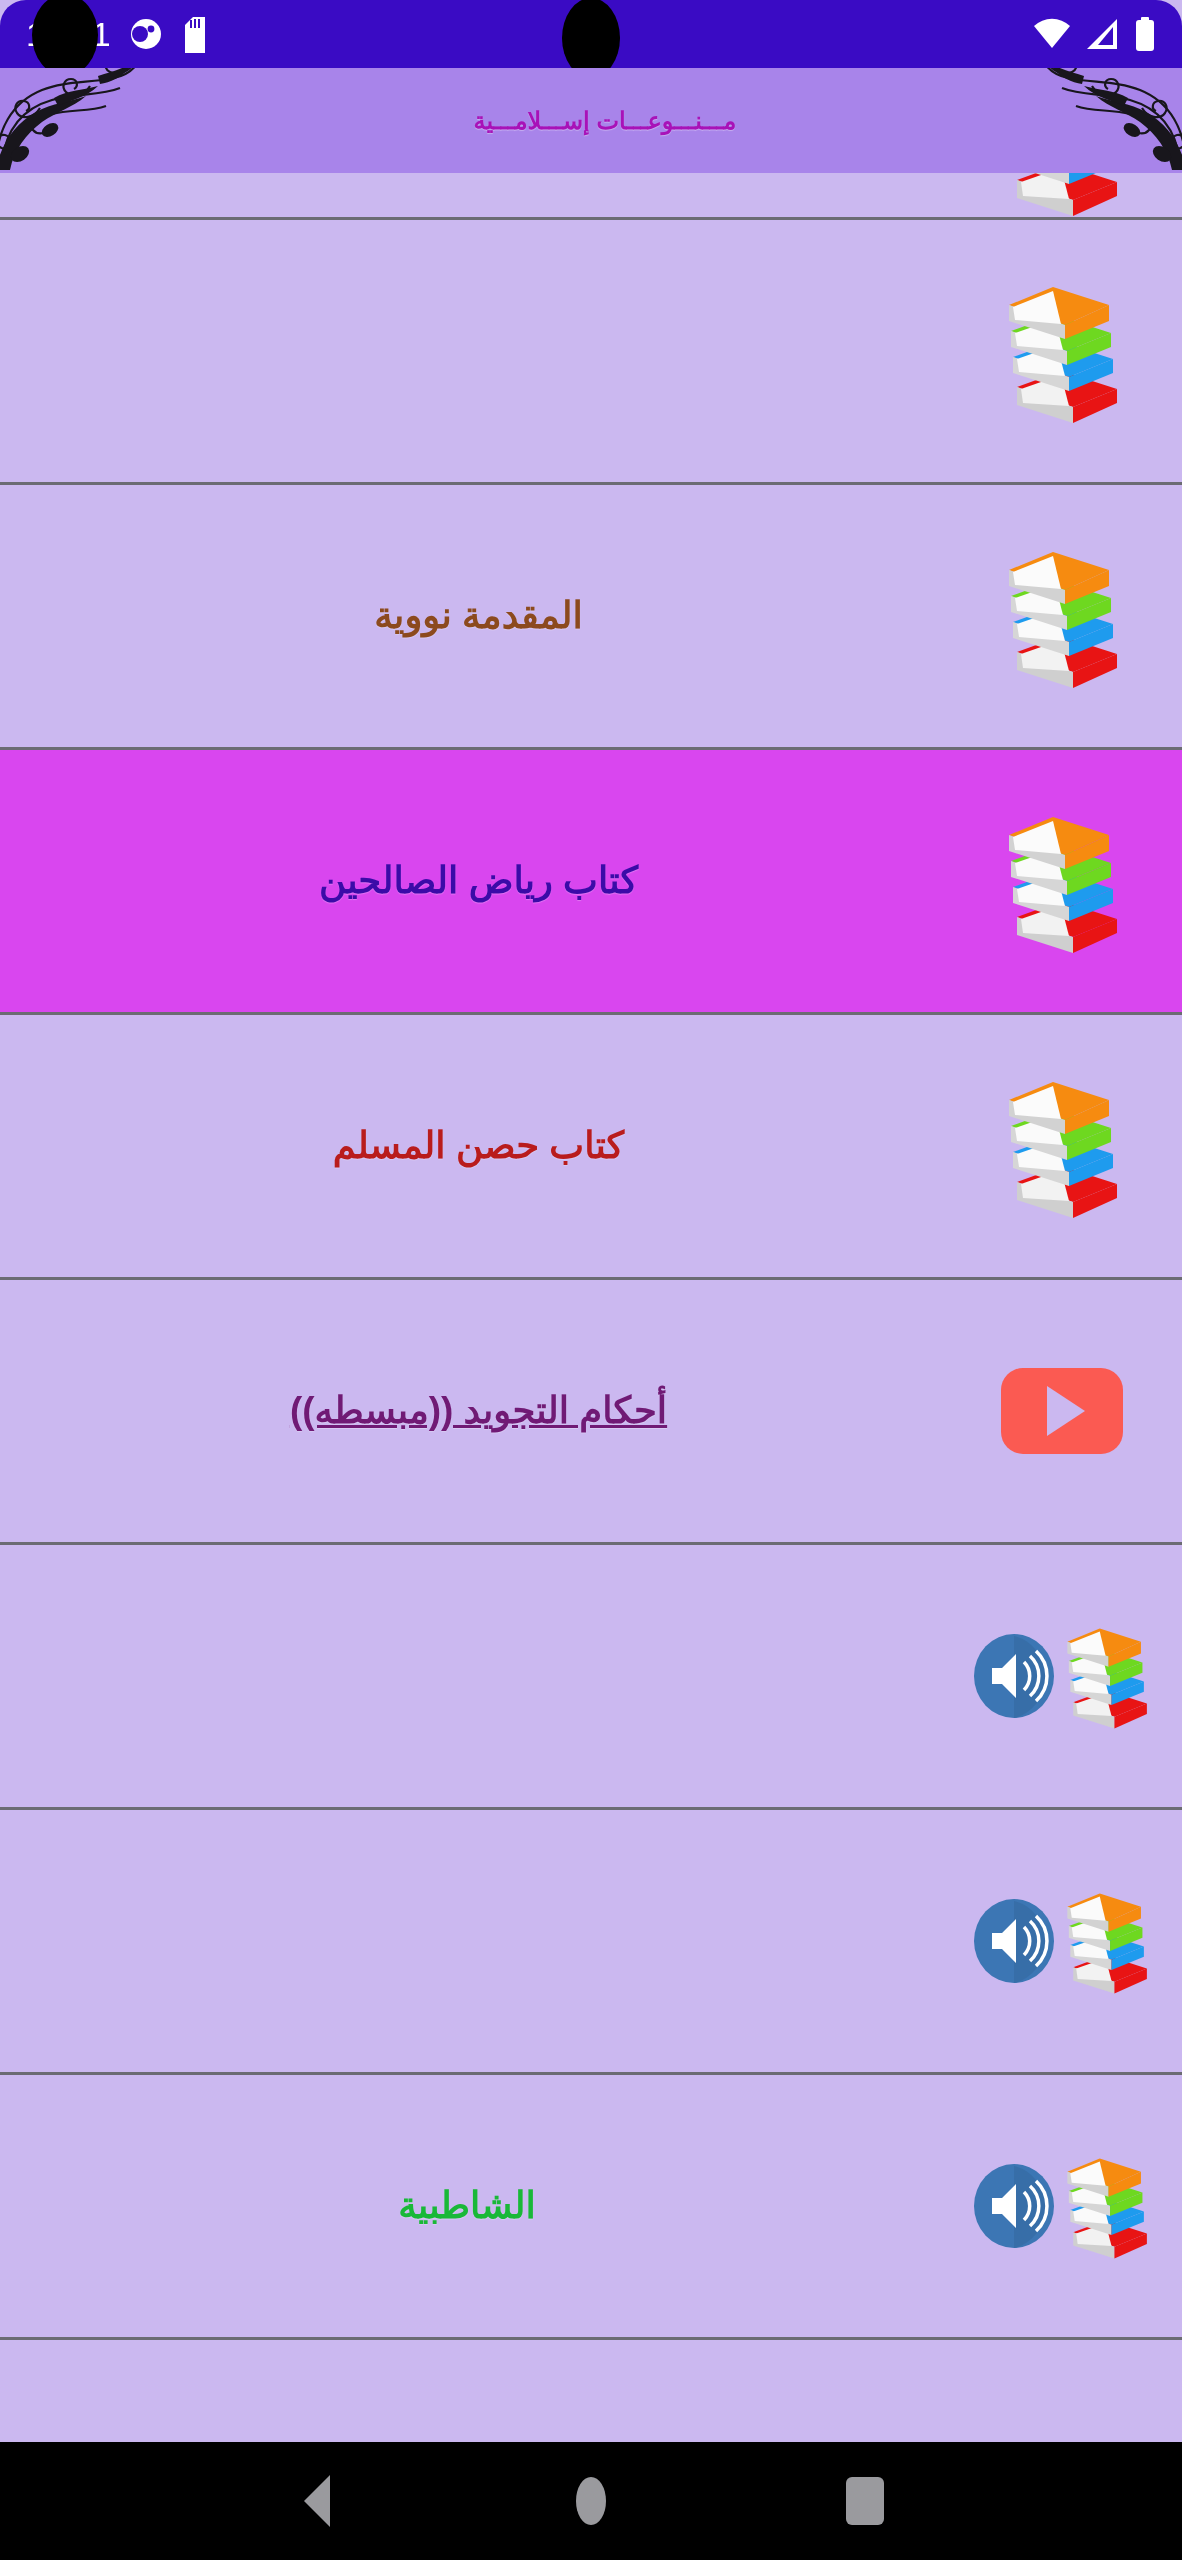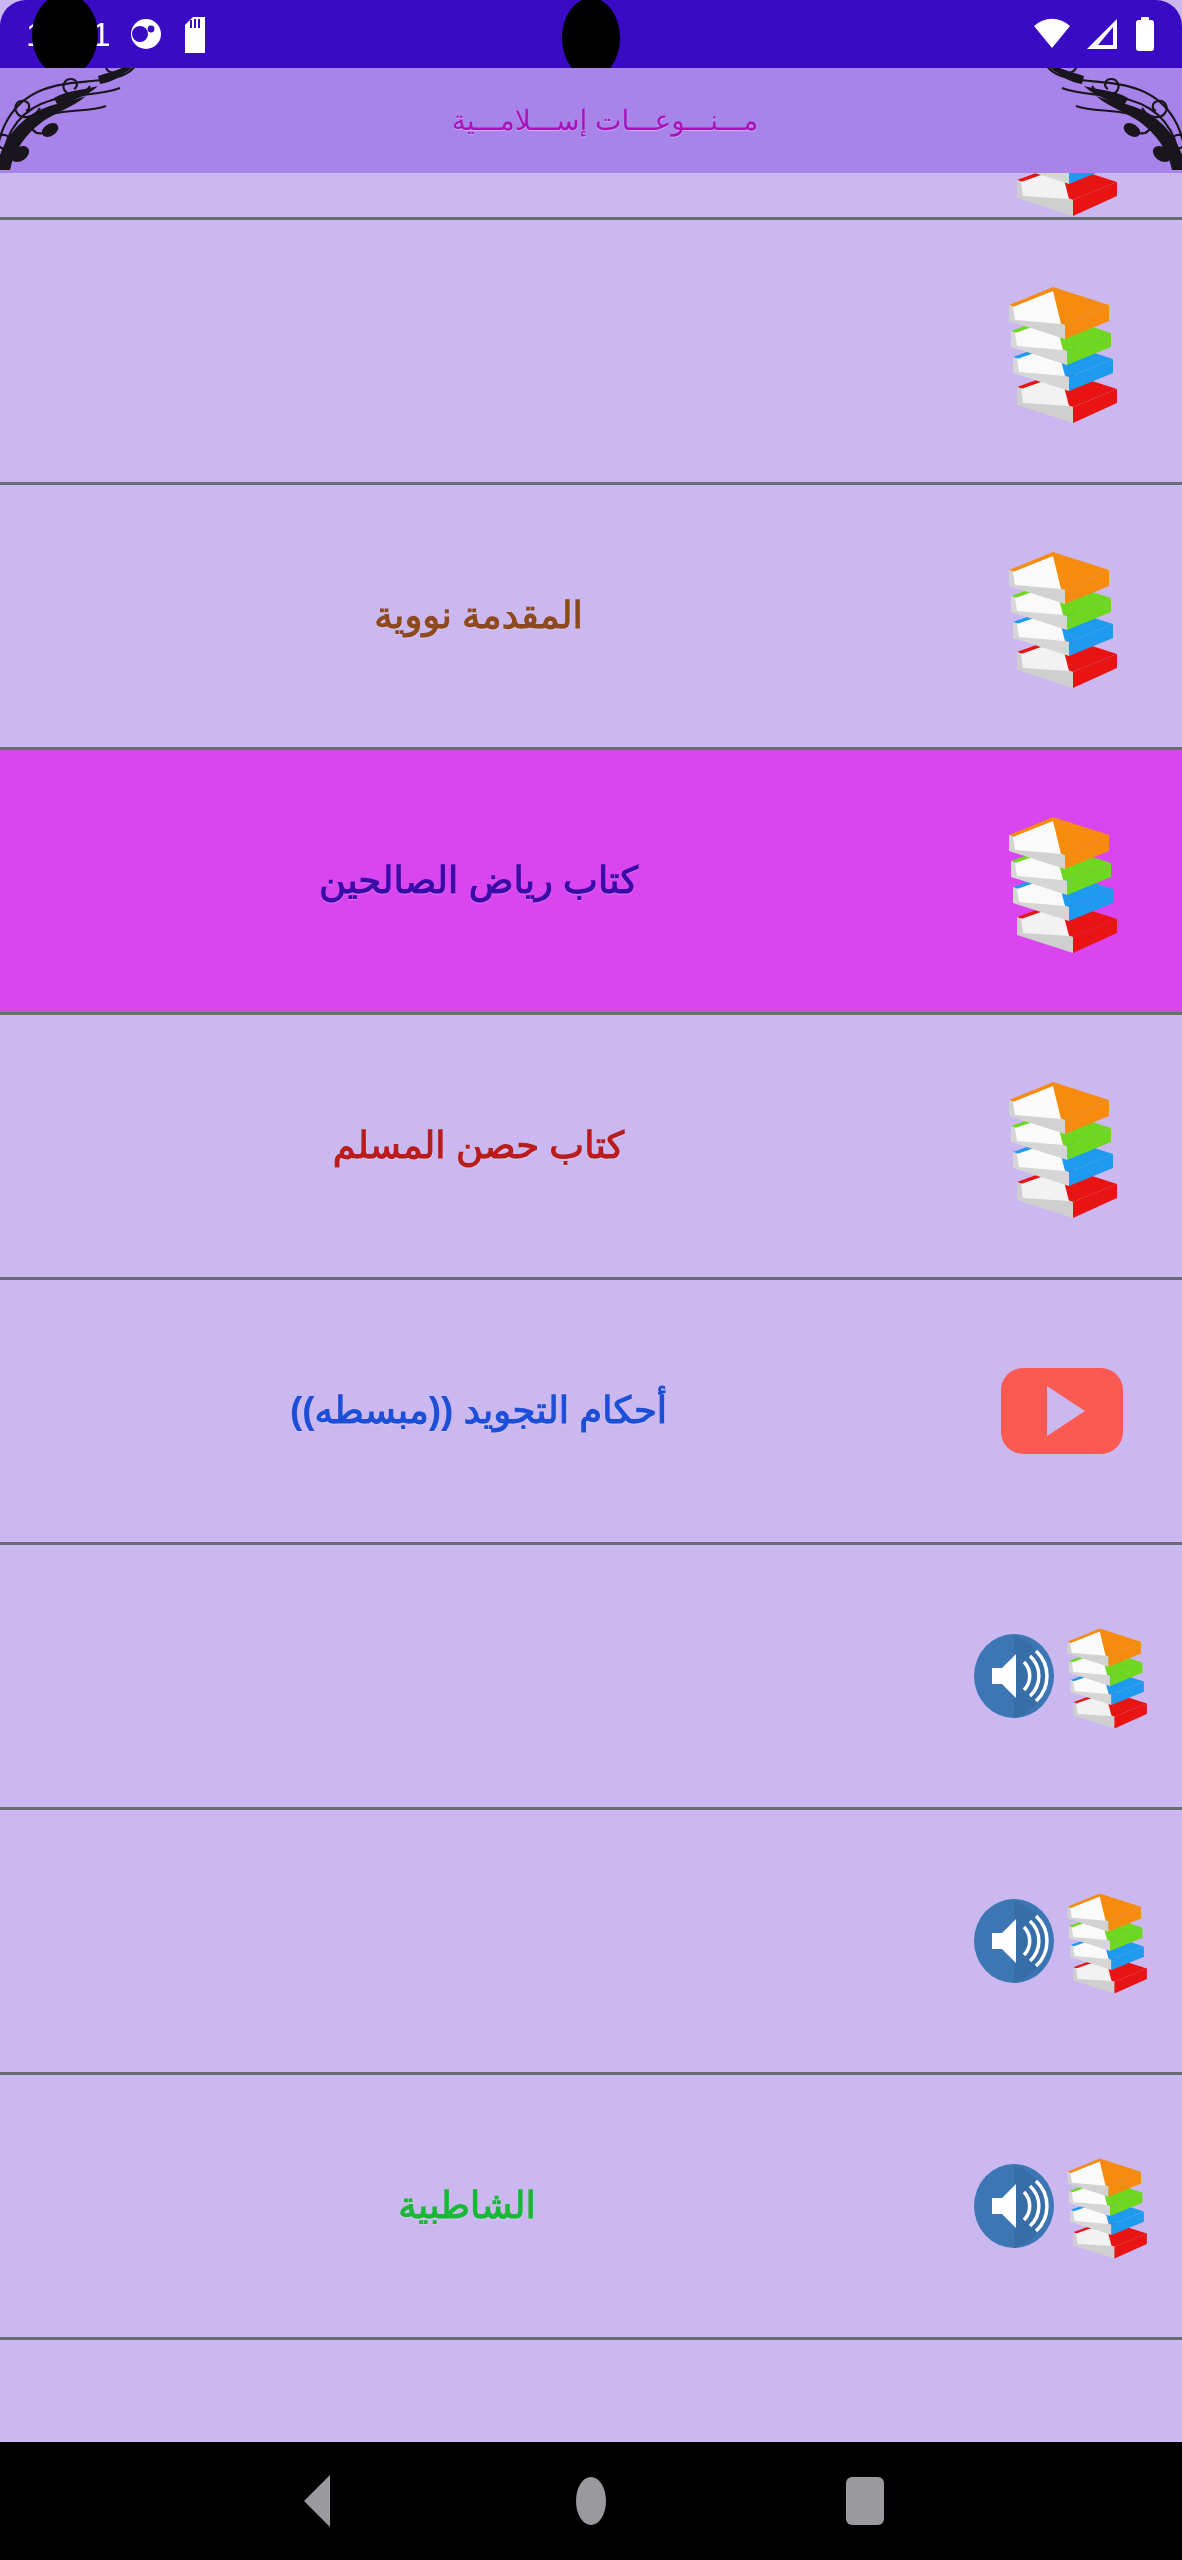--- a/index.html
+++ b/index.html
@@ -54,22 +54,22 @@
   .app-header {
     position:relative;
     height:105px;
     background:#A884EA;
     display:flex; align-items:center; justify-content:center;
     flex:0 0 auto;
     overflow:hidden;
   }
   .header-title {
     color:#A812B8;
-    font-size:28px;
-    font-weight:400;
+    font-size:24px;
+    font-weight:700;
     direction:rtl;
     letter-spacing:1px;
     text-shadow:0 1px 1px rgba(255,255,255,0.35);
     z-index:2;
     margin-left:28px;
   }
   .ornament {
     position:absolute;
     top:-18px;
     width:150px; height:120px;
@@ -378,21 +378,21 @@
           </svg>
         </div>
         <div class="row-label" style="color: #b91c1c;">كتاب حصن المسلم</div>
       </div>
       <div class="row" style="background: rgb(203, 184, 240); border-bottom-color: rgb(107, 107, 115);">
         <div class="row-icon">
           <div class="yt">
             <span class="tri"></span>
           </div>
         </div>
-        <div class="row-label" style="color: #1d4ed8;">أحكام التجويد ((مبسطه))</div>
+        <div class="row-label" style="color: #701a75; text-decoration: underline;">أحكام التجويد ((مبسطه))</div>
       </div>
       <div class="row" style="background: rgb(203, 184, 240); border-bottom-color: rgb(107, 107, 115);">
         <div class="row-icon">
           <svg class="speaker" viewBox="0 0 84 84">
             <ellipse cx="42" cy="42" rx="40" ry="42" fill="#3C76B4"></ellipse>
             <path d="M42 2 A40 42 0 0 1 42 84 Z" fill="#33689F" opacity="0.55"></path>
             <path d="M20 34 L30 34 L44 20 L44 64 L30 50 L20 50 Z" fill="#FFFFFF"></path>
             <path d="M52 28 A20 20 0 0 1 52 56" stroke="#FFFFFF" stroke-width="3.5" fill="none"></path>
             <path d="M58 22 A27 27 0 0 1 58 62" stroke="#FFFFFF" stroke-width="3.5" fill="none"></path>
             <path d="M64 17 A34 34 0 0 1 64 67" stroke="#FFFFFF" stroke-width="3.5" fill="none"></path>

